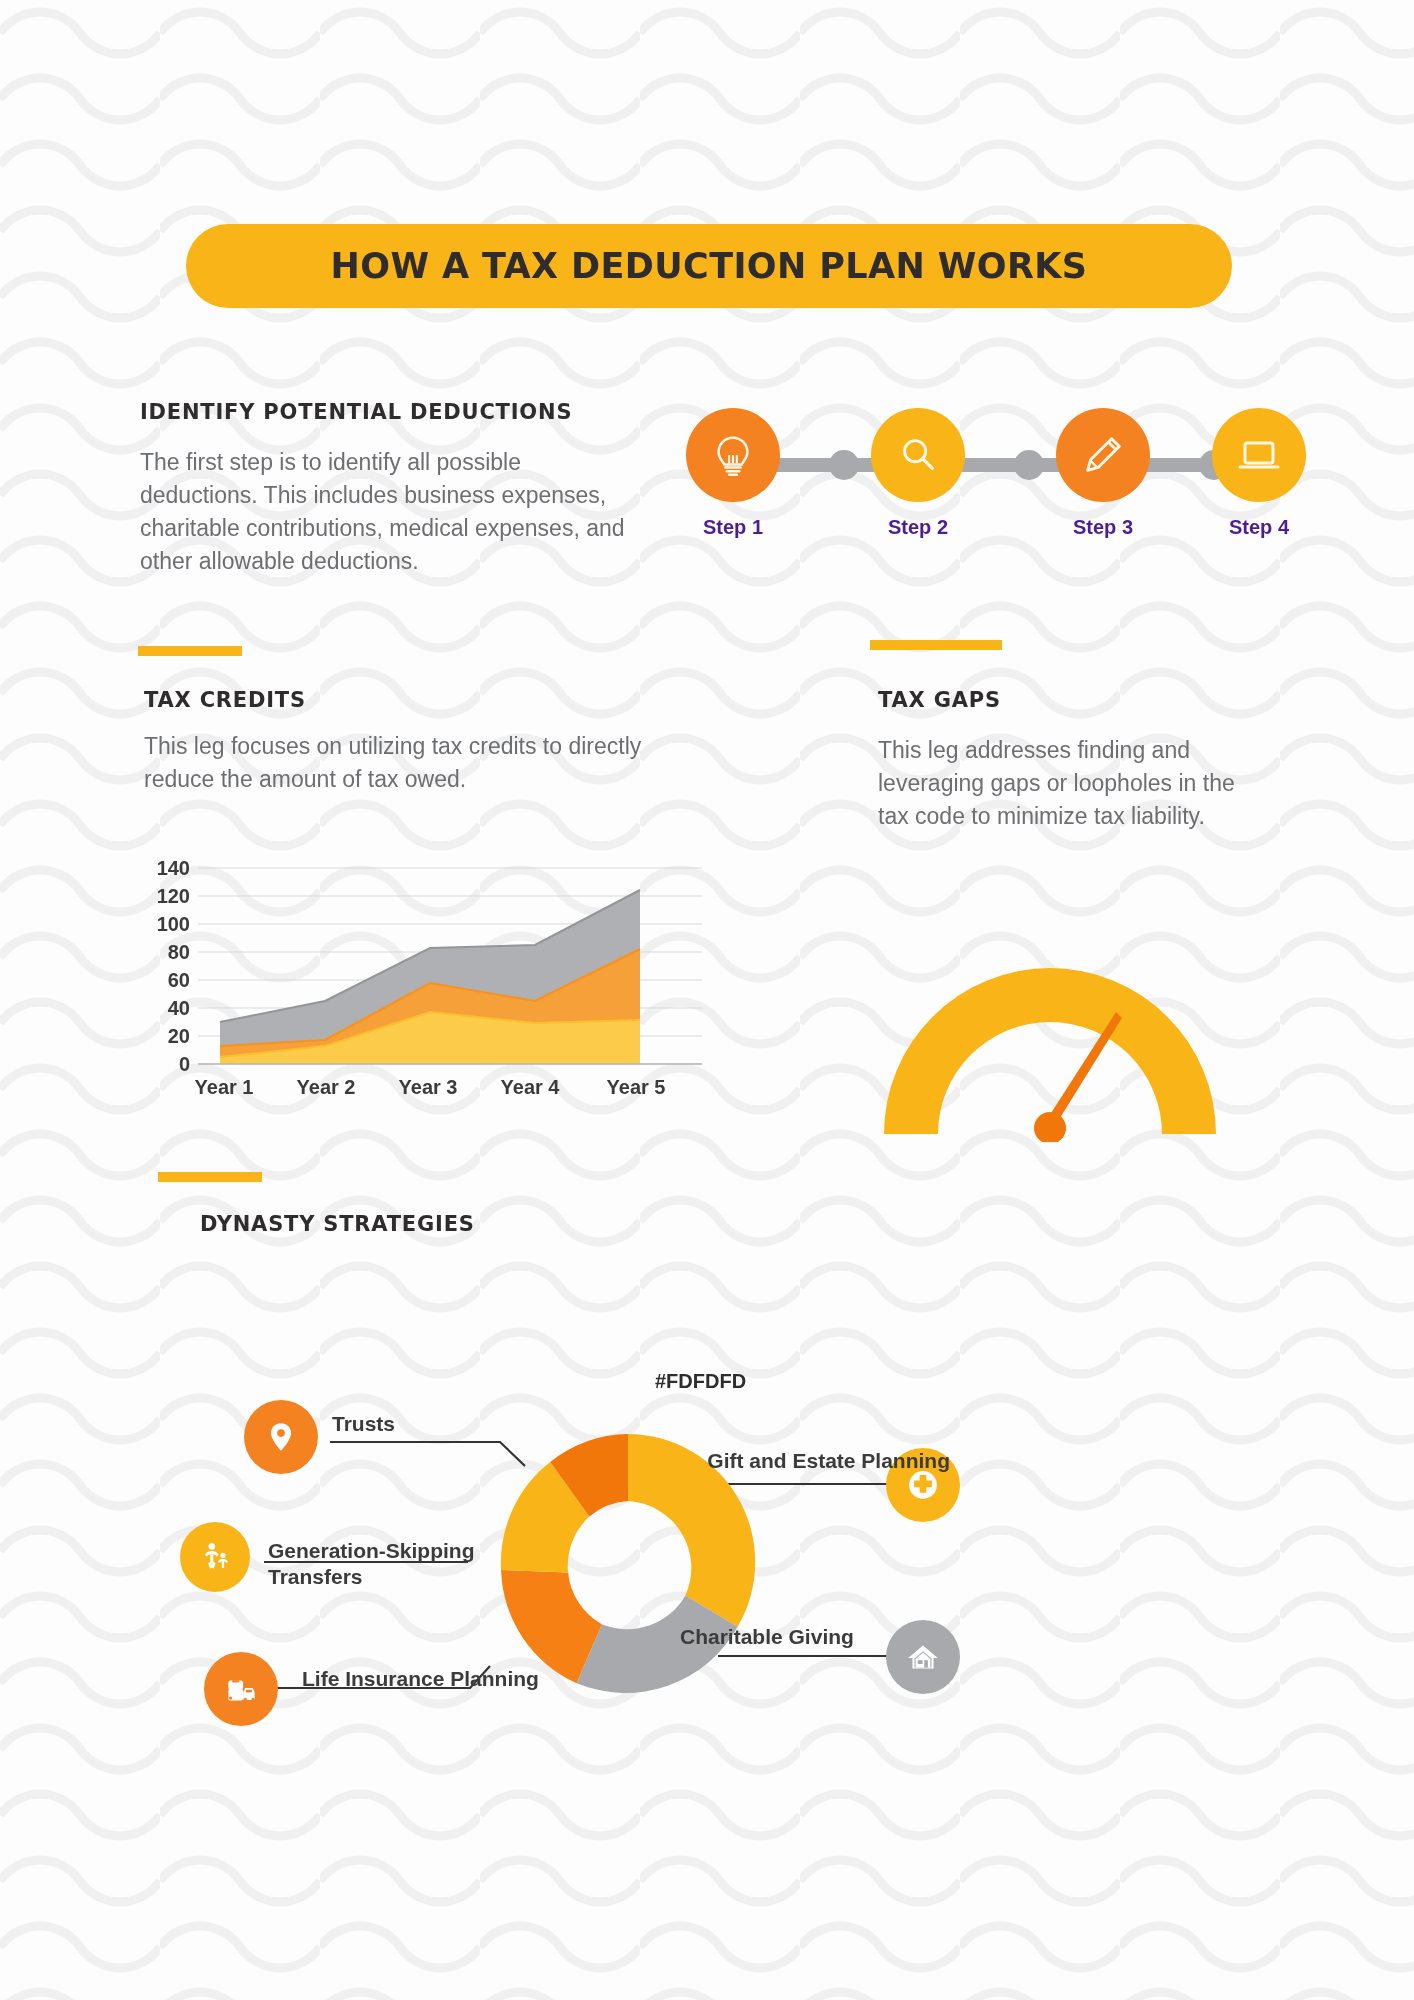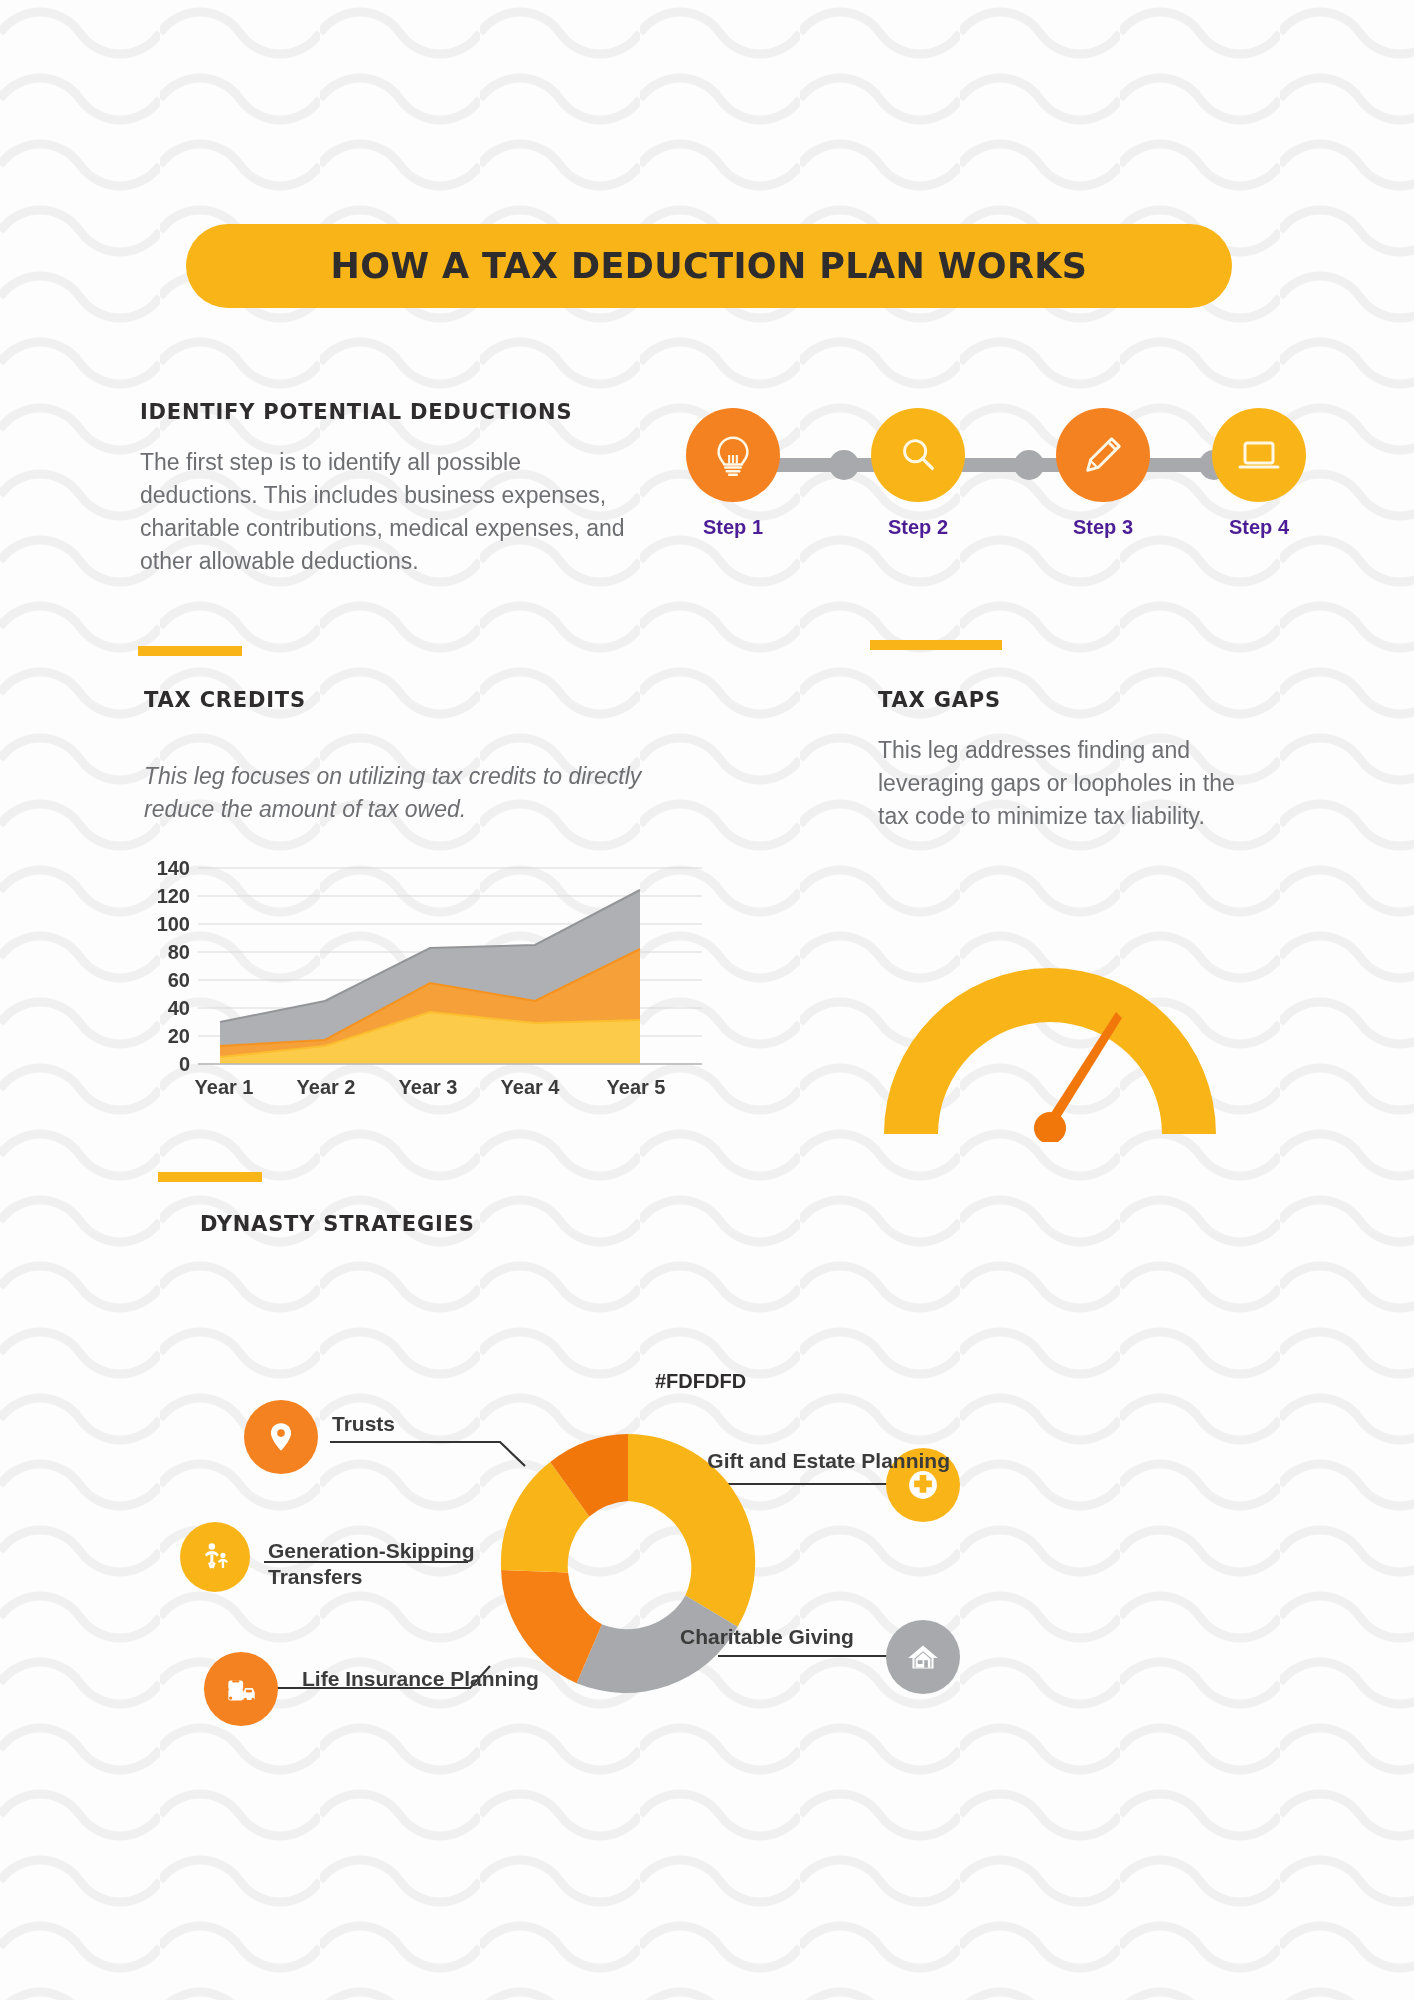--- a/index.html
+++ b/index.html
@@ -255,21 +255,21 @@
       <svg width="48" height="48" viewBox="0 0 48 48">
         <rect x="10" y="12" width="28" height="20" rx="2.5" fill="none" stroke="#fff8e6" stroke-width="3"></rect>
         <line x1="5" y1="36" x2="43" y2="36" stroke="#fff8e6" stroke-width="3" stroke-linecap="round"></line>
       </svg>
     </div>
     <div class="step-label" style="left:518px;">Step 4</div>
   </div>
 
   <div class="rule" style="top:646px; left:138px; width:104px;"></div>
   <div class="sec-head" style="top:688px; left:144px; width:400px;">TAX CREDITS</div>
-  <div class="sec-body" style="top:760px; left:144px; width:530px;font-style:italic;">This leg focuses on utilizing tax credits to directly reduce the amount of tax owed.</div>
+  <div class="sec-body" style="top:730px; left:144px; width:530px;">This leg focuses on utilizing tax credits to directly reduce the amount of tax owed.</div>
 
   <div class="rule" style="top:640px; left:870px; width:132px;"></div>
   <div class="sec-head" style="top:688px; left:878px; width:400px;">TAX GAPS</div>
   <div class="sec-body" style="top:734px; left:878px; width:370px;">This leg addresses finding and leveraging gaps or loopholes in the tax code to minimize tax liability.</div>
 
   <svg id="area-chart" viewBox="0 0 580 260">
 
     <g stroke="#d9d9d9" stroke-width="1">
       <line x1="68" y1="12" x2="572" y2="12"></line>
       <line x1="68" y1="40" x2="572" y2="40"></line>

